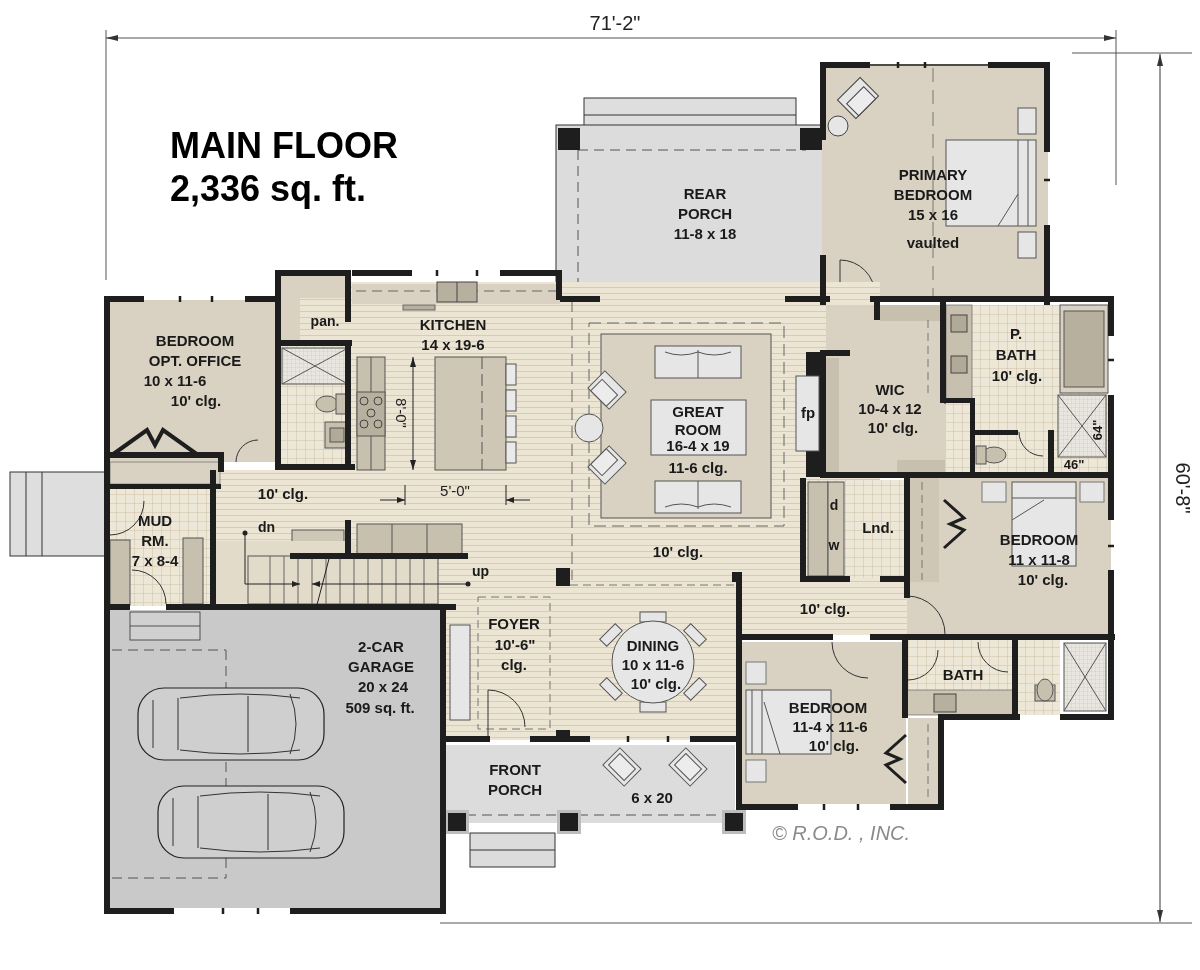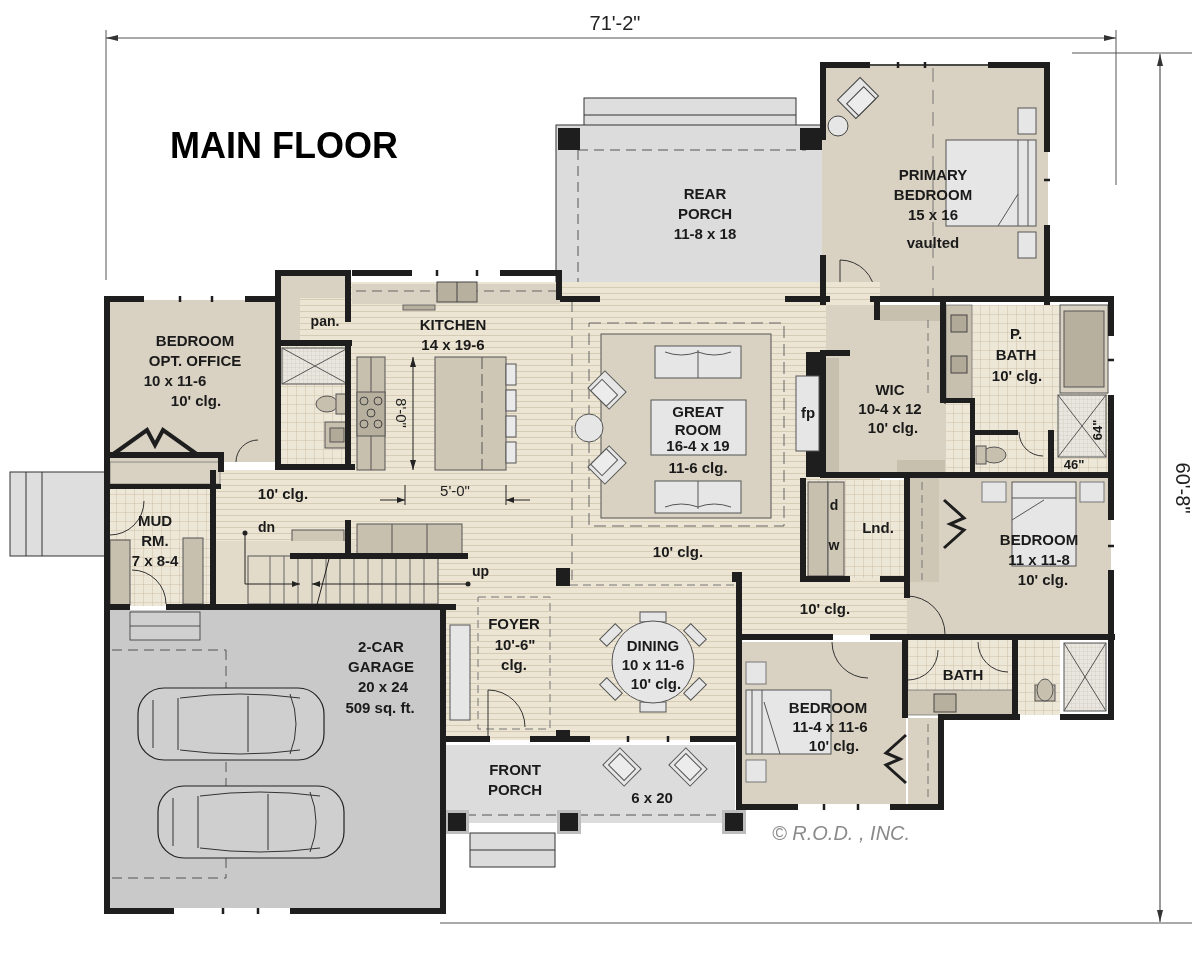--- a/index.html
+++ b/index.html
@@ -8,20 +8,21 @@
   .title { position: absolute; left: 170px; top: 98px; font-family: "Liberation Sans", sans-serif; font-weight: bold; color: #000000; font-size: 36px; line-height: 43px; margin-top: 26px; }
   .lbl { font-family: "Liberation Sans", sans-serif; font-weight: bold; fill: #1a1a1a; text-anchor: middle; }
   .dim { font-family: "Liberation Sans", sans-serif; fill: #222; text-anchor: middle; }
   .copy { font-family: "Liberation Sans", sans-serif; font-style: italic; fill: #8a8a8a; }
 </style>
 </head>
 <body>
 
 <div class="title">
   <div>MAIN FLOOR</div>
+  <div>2,336 sq. ft.</div>
 </div>
 
 <svg id="plan" viewBox="0 0 1200 970" xmlns="http://www.w3.org/2000/svg">
   <defs>
     <pattern id="wood" width="10" height="6" patternUnits="userSpaceOnUse">
       <rect width="10" height="6" fill="#ece5d4"></rect>
       <line x1="0" y1="5.5" x2="10" y2="5.5" stroke="#d6ccb6" stroke-width="1"></line>
     </pattern>
     <pattern id="woodv" width="6" height="10" patternUnits="userSpaceOnUse">
       <rect width="6" height="10" fill="#ece5d4"></rect>

